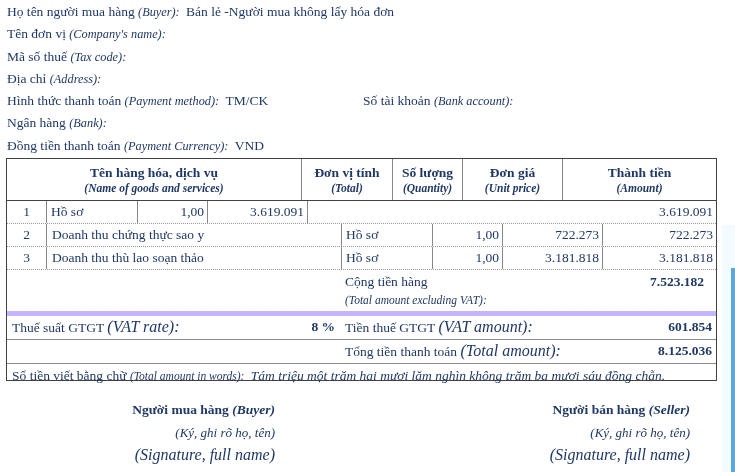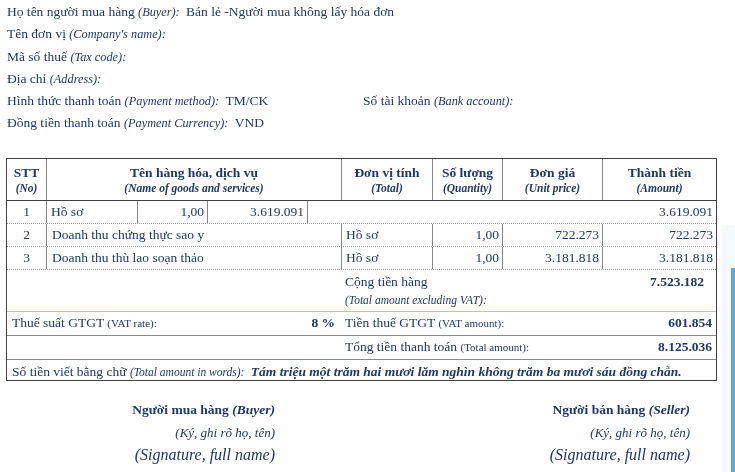--- a/index.html
+++ b/index.html
@@ -32,41 +32,41 @@
   .c-amount{flex:1;text-align:right;padding-right:3px;}
   .vline{border-right:1px solid #878787;}
 
   .thead{height:42px;border-bottom:1.5px solid #424242;}
   .thead .t-cell{display:flex;flex-direction:column;justify-content:center;align-items:center;text-align:center;padding:0;}
   .th-vi{font-weight:bold;font-size:13.5px;line-height:17px;}
   .th-en{font-weight:bold;font-style:italic;font-size:11.5px;line-height:15px;}
 
   .tbody-row{height:23px;line-height:21.5px;border-bottom:1px dotted #9a9a9a;}
 
-  .row-subtotal{height:41px;border-bottom:1px solid #c4b5fd;position:relative;}
+  .row-subtotal{height:41px;border-bottom:5px solid #c4b5fd;position:relative;}
   .lab-main{font-size:13.5px;}
-  .lab-en{font-size:11px;}
+  .lab-en{font-style:italic;font-size:16px;}
   .lab-en-sm{font-style:italic;font-size:11.5px;}
   .sub-l1{position:absolute;left:338px;top:2px;line-height:20px;}
   .sub-l2{position:absolute;left:338px;top:21px;line-height:18px;}
   .money{font-weight:bold;}
   .sub-val{position:absolute;right:12px;top:2px;line-height:20px;}
 
   .row-vat{height:23px;position:relative;border-bottom:1px solid #8a8a8a;line-height:22px;}
   .vat-left{position:absolute;left:5px;top:0;}
   .vat-rate{position:absolute;right:381px;top:0;font-weight:bold;}
   .vat-lab{position:absolute;left:338px;top:0;}
   .vat-val{position:absolute;right:4px;top:0;}
 
   .row-total{height:23px;position:relative;border-bottom:1px solid #8a8a8a;line-height:22px;}
   .tot-lab{position:absolute;left:338px;top:0;}
   .tot-val{position:absolute;right:4px;top:0;}
 
   .row-words{height:24px;line-height:23px;padding-left:5px;white-space:nowrap;}
-  .words-val{font-weight:bold;font-style:italic;padding-left:3px;}
+  .words-val{font-weight:normal;font-style:italic;padding-left:3px;}
 
   
   .sig{position:absolute;top:398px;width:260px;text-align:right;}
   .sig-buyer{left:15px;}
   .sig-seller{left:430px;}
   .sig-title{font-weight:bold;font-size:13.5px;height:23px;line-height:23px;}
   .sig-title .en{font-style:italic;}
   .sig-l2{font-style:italic;font-size:13px;height:23px;line-height:23px;}
   .sig-l3{font-style:italic;font-size:16px;height:22px;line-height:22px;}
 
@@ -104,33 +104,34 @@
       <span>Hình thức thanh toán</span>
       <span class="en">(Payment method):</span>
       <span class="val">TM/CK</span>
       <span class="bank-account">
         <span>Số tài khoản</span>
         <span class="en">(Bank account):</span>
         <span class="val"></span>
       </span>
     </div>
     <div class="info-line">
+      <span>Ngân hàng</span>
+      <span class="en">(Bank):</span>
+      <span class="val"></span>
+    </div>
+    <div class="info-line">
       <span>Đồng tiền thanh toán</span>
       <span class="en">(Payment Currency):</span>
       <span class="val">VND</span>
     </div>
   </div>
 
   <div class="invoice-table">
 
     <div class="t-row thead">
-      <div class="t-cell c-no vline">
-        <span class="th-vi">STT</span>
-        <span class="th-en">(No)</span>
-      </div>
       <div class="t-cell c-name vline">
         <span class="th-vi">Tên hàng hóa, dịch vụ</span>
         <span class="th-en">(Name of goods and services)</span>
       </div>
       <div class="t-cell c-unit vline">
         <span class="th-vi">Đơn vị tính</span>
         <span class="th-en">(Total)</span>
       </div>
       <div class="t-cell c-qty vline">
         <span class="th-vi">Số lượng</span>

